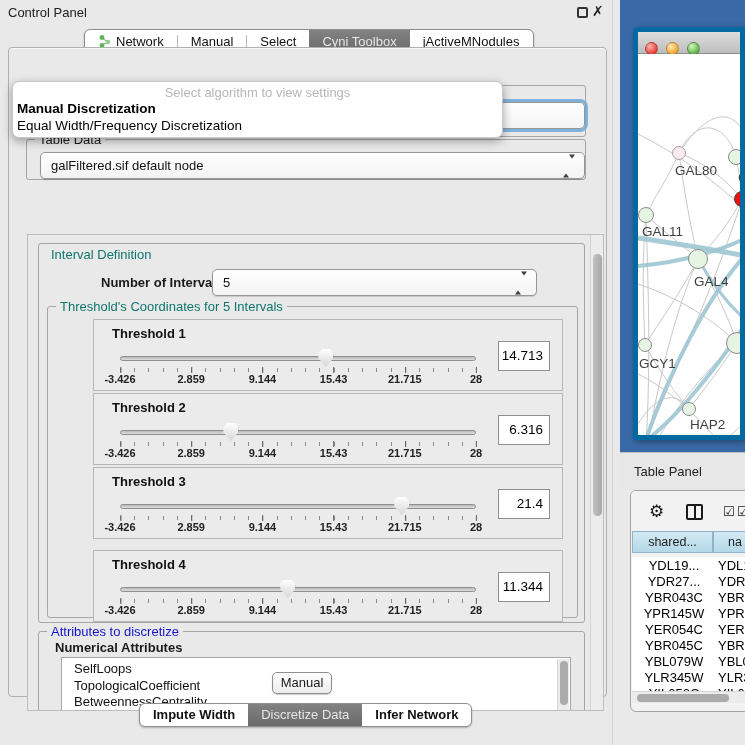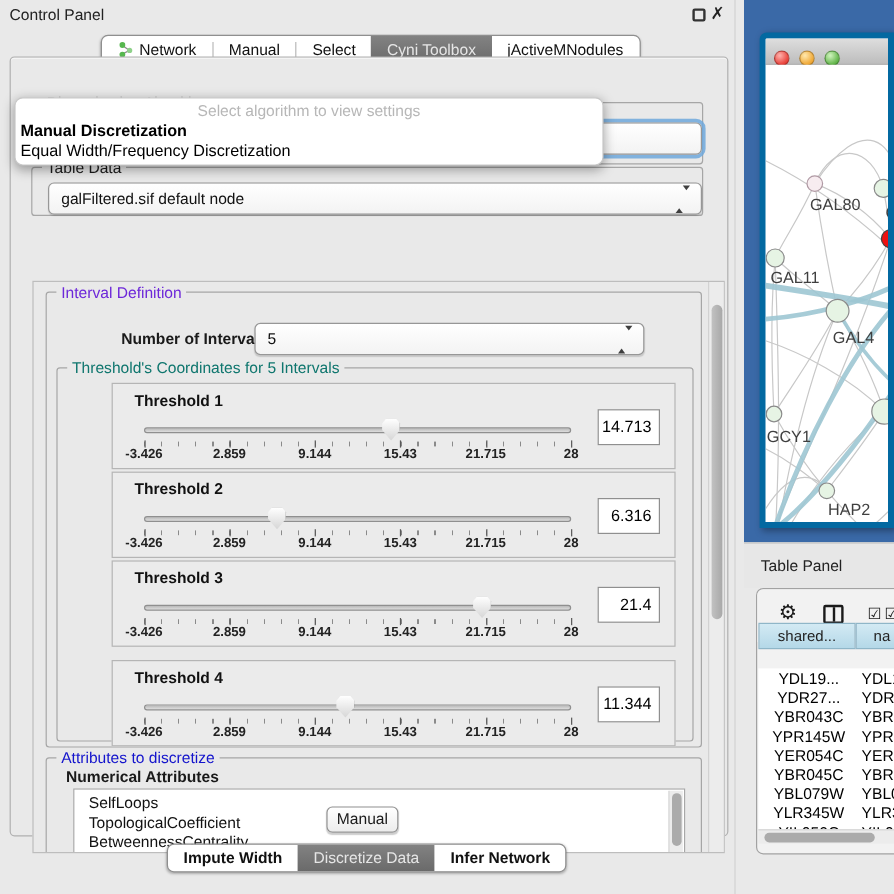--- a/index.html
+++ b/index.html
@@ -86,21 +86,21 @@
 
   .tp-header { left:620px; top:452px; width:125px; height:38px; background:#e7e7e7; border-top:1px solid #c2c2c2; }
   .tp-title { position:absolute; left:14px; top:11px; font-size:13px; color:#222; }
   .tp-panel { left:630px; top:490px; width:120px; height:222px; background:#f2f2f2;
     border:1px solid #a2a2a2; border-radius:6px 0 0 6px; overflow:hidden; }
   .tp-toolbar { position:absolute; left:0; top:0; right:0; height:44px; background:#f2f2f2; }
   .gear { position:absolute; left:18px; top:10px; font-size:17px; color:#1a1a1a; }
   .split-icon { position:absolute; left:55px; top:13px; width:17px; height:16px; border:2px solid #1a1a1a; border-radius:2px; }
   .split-icon::after { content:""; position:absolute; left:50%; top:0; bottom:0; width:2px; background:#1a1a1a; transform:translateX(-50%); }
   .chk { position:absolute; top:13px; font-size:13px; color:#1a1a1a; }
-  .th { position:absolute; top:28px; height:22px; background:linear-gradient(#d3eaf4,#b4d8e8);
+  .th { position:absolute; top:40px; height:22px; background:linear-gradient(#d3eaf4,#b4d8e8);
     border:1px solid #8fb6c8; font-size:12.5px; text-align:center; line-height:20px; color:#222; overflow:hidden; }
   .tp-body { position:absolute; left:1px; top:66px; right:0; height:134px; background:#fff; overflow:hidden; }
   .trow { position:absolute; left:0; right:0; height:16px; }
   .tc1 { position:absolute; left:2px; width:80px; text-align:center; font-size:13px; color:#000; white-space:nowrap; }
   .tc2 { position:absolute; left:86px; font-size:13px; color:#000; white-space:nowrap; }
   .hscroll { position:absolute; left:1px; right:0; top:200px; height:12px; background:#ececec; border-top:1px solid #d5d5d5; }
   .hscroll-thumb { position:absolute; left:5px; top:2px; width:92px; height:8px; background:#ababab; border-radius:4px; }
 
   .divider-line { left:612px; top:0; width:1px; height:745px; background:#d2d2d2; }
 </style>
@@ -149,21 +149,21 @@
     <span class="group-title" style="color:#1c1c1c;">Table Data</span>
     <div class="abs combo" style="left:13px; top:12px; width:545px; height:27px;">
       <span>galFiltered.sif default node</span>
       <span class="stepper"><span class="up"></span><span class="down"></span></span>
     </div>
   </div>
 
   <div class="abs scrollpane">
 
     <div class="abs group" style="left:10px; top:8px; width:547px; height:380px;">
-      <span class="group-title" style="color:#6d28d9;">Interval Definition</span>
+      <span class="group-title" style="color:#0f766e;margin-top:11px;">Interval Definition</span>
 
       <div class="abs" style="left:62px; top:31px; font-weight:bold;">Number of Intervals</div>
       <div class="abs combo" style="left:173px; top:25px; width:325px; height:27px;">
         <span>5</span>
         <span class="stepper"><span class="up"></span><span class="down"></span></span>
       </div>
 
       <div class="abs group" style="left:8px; top:62px; width:531px; height:312px;">
         <span class="group-title" style="color:#0f766e;">Threshold's Coordinates for 5 Intervals</span>
 

